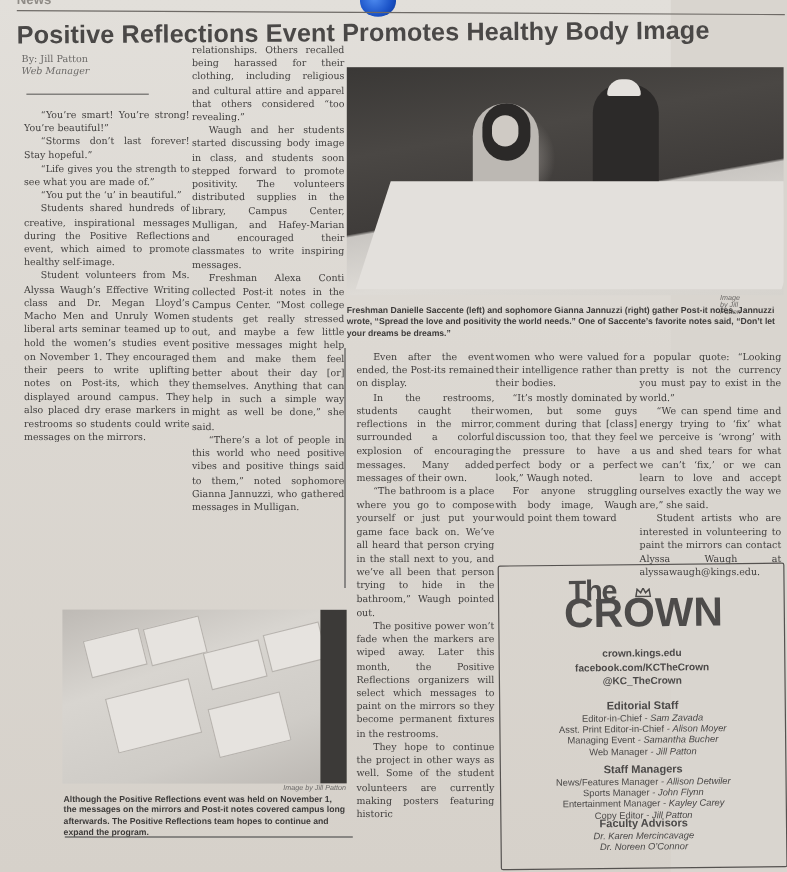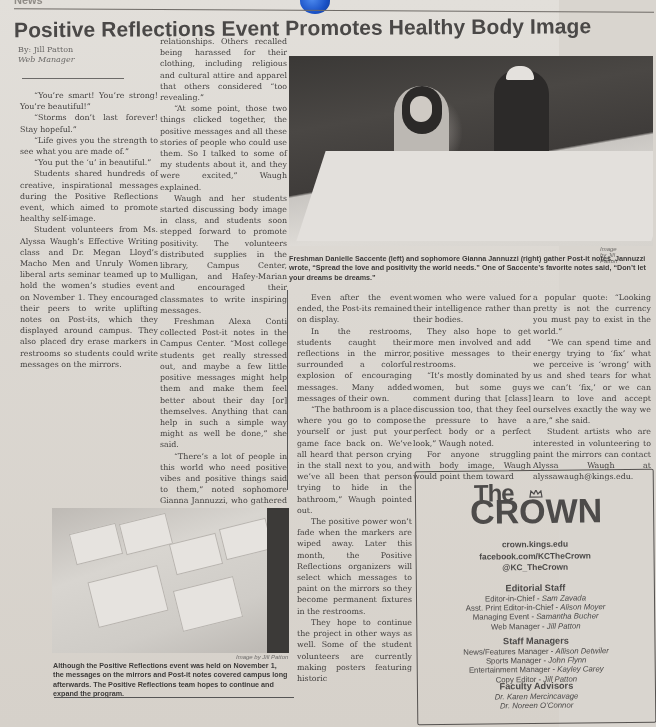--- a/index.html
+++ b/index.html
@@ -144,21 +144,20 @@
     <p>“You’re smart! You’re strong! You’re beautiful!”</p>
     <p>“Storms don’t last forever! Stay hopeful.”</p>
     <p>“Life gives you the strength to see what you are made of.”</p>
     <p>“You put the ‘u’ in beautiful.”</p>
     <p>Students shared hundreds of creative, inspirational messages during the Positive Reflections event, which aimed to promote healthy self-image.</p>
     <p>Student volunteers from Ms. Alyssa Waugh’s Effective Writing class and Dr. Megan Lloyd’s Macho Men and Unruly Women liberal arts seminar teamed up to hold the women’s studies event on November 1. They encouraged their peers to write uplifting notes on Post-its, which they displayed around campus. They also placed dry erase markers in restrooms so students could write messages on the mirrors.</p>
   </div>
 
   <div class="col col2">
     <p style="text-indent:0">relationships. Others recalled being harassed for their clothing, including religious and cultural attire and apparel that others considered “too revealing.”</p>
-    <p>“At some point, those two things clicked together, the positive messages and all these stories of people who could use them. So I talked to some of my students about it, and they were excited,” Waugh explained.</p>
     <p>Waugh and her students started discussing body image in class, and students soon stepped forward to promote positivity. The volunteers distributed supplies in the library, Campus Center, Mulligan, and Hafey-Marian and encouraged their classmates to write inspiring messages.</p>
     <p>Freshman Alexa Conti collected Post-it notes in the Campus Center. “Most college students get really stressed out, and maybe a few little positive messages might help them and make them feel better about their day [or] themselves. Anything that can help in such a simple way might as well be done,” she said.</p>
     <p>“There’s a lot of people in this world who need positive vibes and positive things said to them,” noted sophomore Gianna Jannuzzi, who gathered messages in Mulligan.</p>
   </div>
 
   <div class="photo-top">
     <div class="person2">
         <div class="cap"></div>
       </div>
     <div class="person1">
@@ -173,21 +172,20 @@
   <div class="col col3">
     <p>Even after the event ended, the Post-its remained on display.</p>
     <p>In the restrooms, students caught their reflections in the mirror, surrounded a colorful explosion of encouraging messages. Many added messages of their own.</p>
     <p>“The bathroom is a place where you go to compose yourself or just put your game face back on. We’ve all heard that person crying in the stall next to you, and we’ve all been that person trying to hide in the bathroom,” Waugh pointed out.</p>
     <p>The positive power won’t fade when the markers are wiped away. Later this month, the Positive Reflections organizers will select which messages to paint on the mirrors so they become permanent fixtures in the restrooms.</p>
     <p>They hope to continue the project in other ways as well. Some of the student volunteers are currently making posters featuring historic</p>
   </div>
 
   <div class="col col4">
     <p style="text-indent:0">women who were valued for their intelligence rather than their bodies.</p>
-    <p>They also hope to get more men involved and add positive messages to their restrooms.</p>
     <p>“It’s mostly dominated by women, but some guys comment during that [class] discussion too, that they feel the pressure to have a perfect body or a perfect look,” Waugh noted.</p>
     <p>For anyone struggling with body image, Waugh would point them toward</p>
   </div>
 
   <div class="col col5">
     <p style="text-indent:0">a popular quote: “Looking pretty is not the currency you must pay to exist in the world.”</p>
     <p>“We can spend time and energy trying to ‘fix’ what we perceive is ‘wrong’ with us and shed tears for what we can’t ‘fix,’ or we can learn to love and accept ourselves exactly the way we are,” she said.</p>
     <p>Student artists who are interested in volunteering to paint the mirrors can contact Alyssa Waugh at alyssawaugh@kings.edu.</p>
   </div>
 

